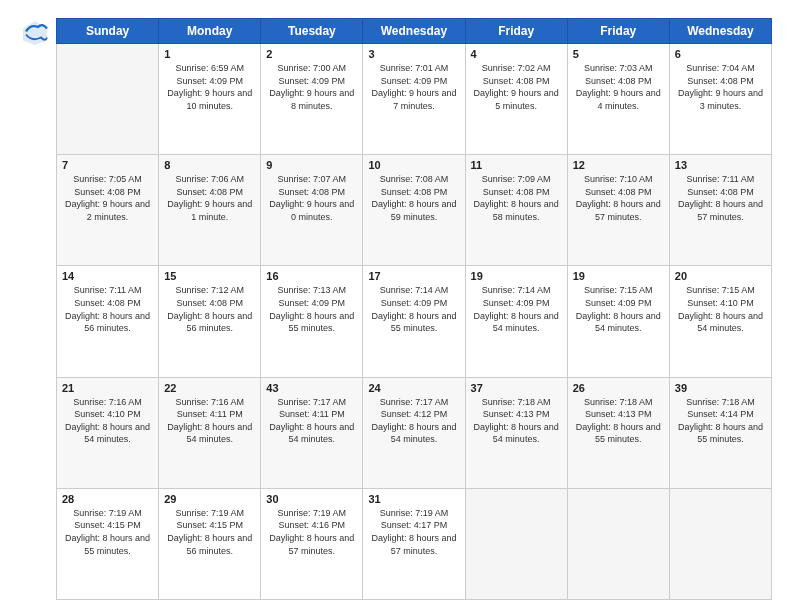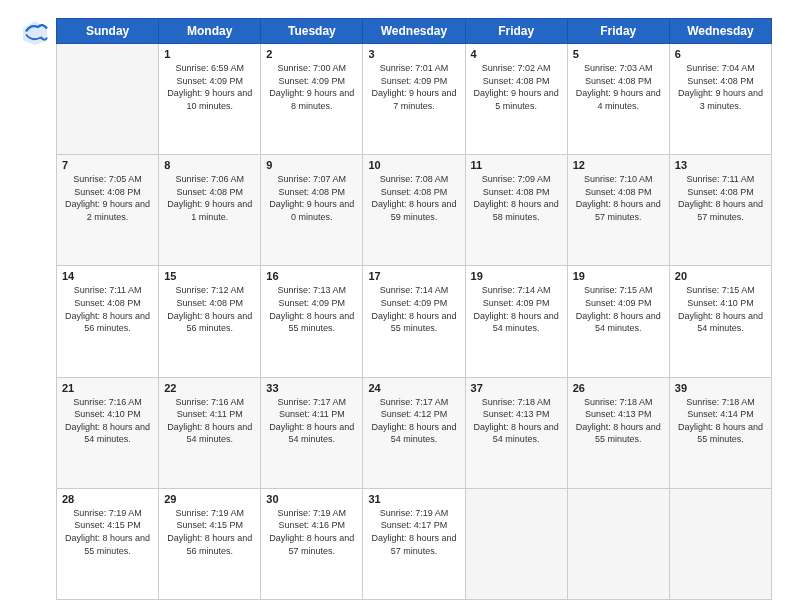--- a/index.html
+++ b/index.html
@@ -223,21 +223,21 @@
         <tr class="alt-row">
           <td>
             <span class="day-number">21</span>
             <div class="cell-text">Sunrise: 7:16 AM<br>Sunset: 4:10 PM<br>Daylight: 8 hours and 54 minutes.</div>
           </td>
           <td>
             <span class="day-number">22</span>
             <div class="cell-text">Sunrise: 7:16 AM<br>Sunset: 4:11 PM<br>Daylight: 8 hours and 54 minutes.</div>
           </td>
           <td>
-            <span class="day-number">33</span>
+            <span class="day-number">43</span>
             <div class="cell-text">Sunrise: 7:17 AM<br>Sunset: 4:11 PM<br>Daylight: 8 hours and 54 minutes.</div>
           </td>
           <td>
             <span class="day-number">24</span>
             <div class="cell-text">Sunrise: 7:17 AM<br>Sunset: 4:12 PM<br>Daylight: 8 hours and 54 minutes.</div>
           </td>
           <td>
             <span class="day-number">37</span>
             <div class="cell-text">Sunrise: 7:18 AM<br>Sunset: 4:13 PM<br>Daylight: 8 hours and 54 minutes.</div>
           </td>

